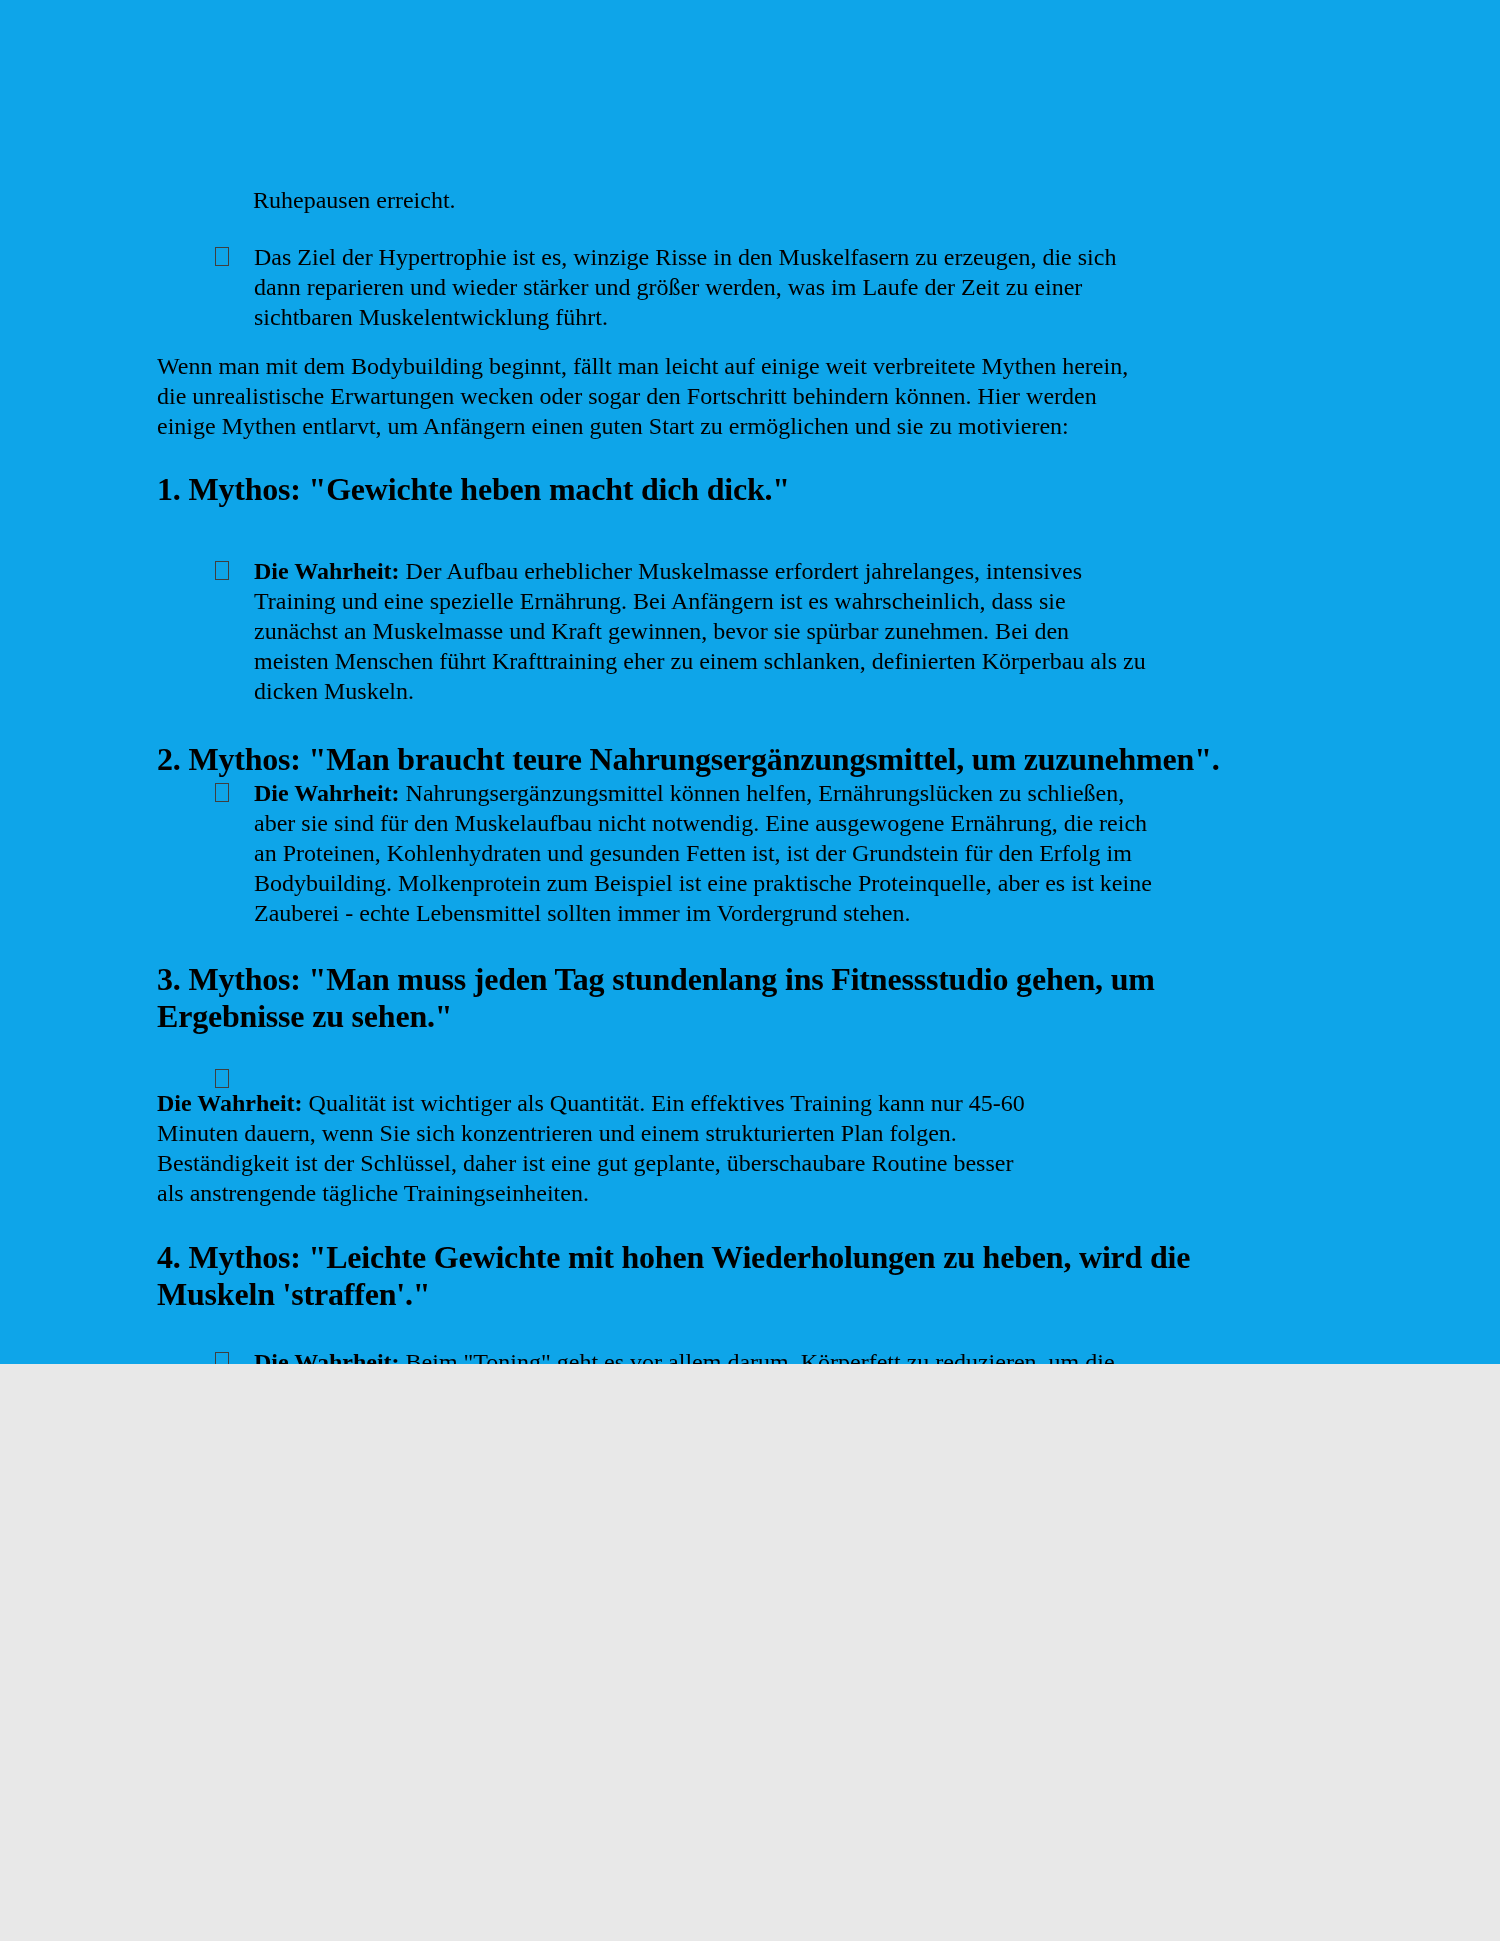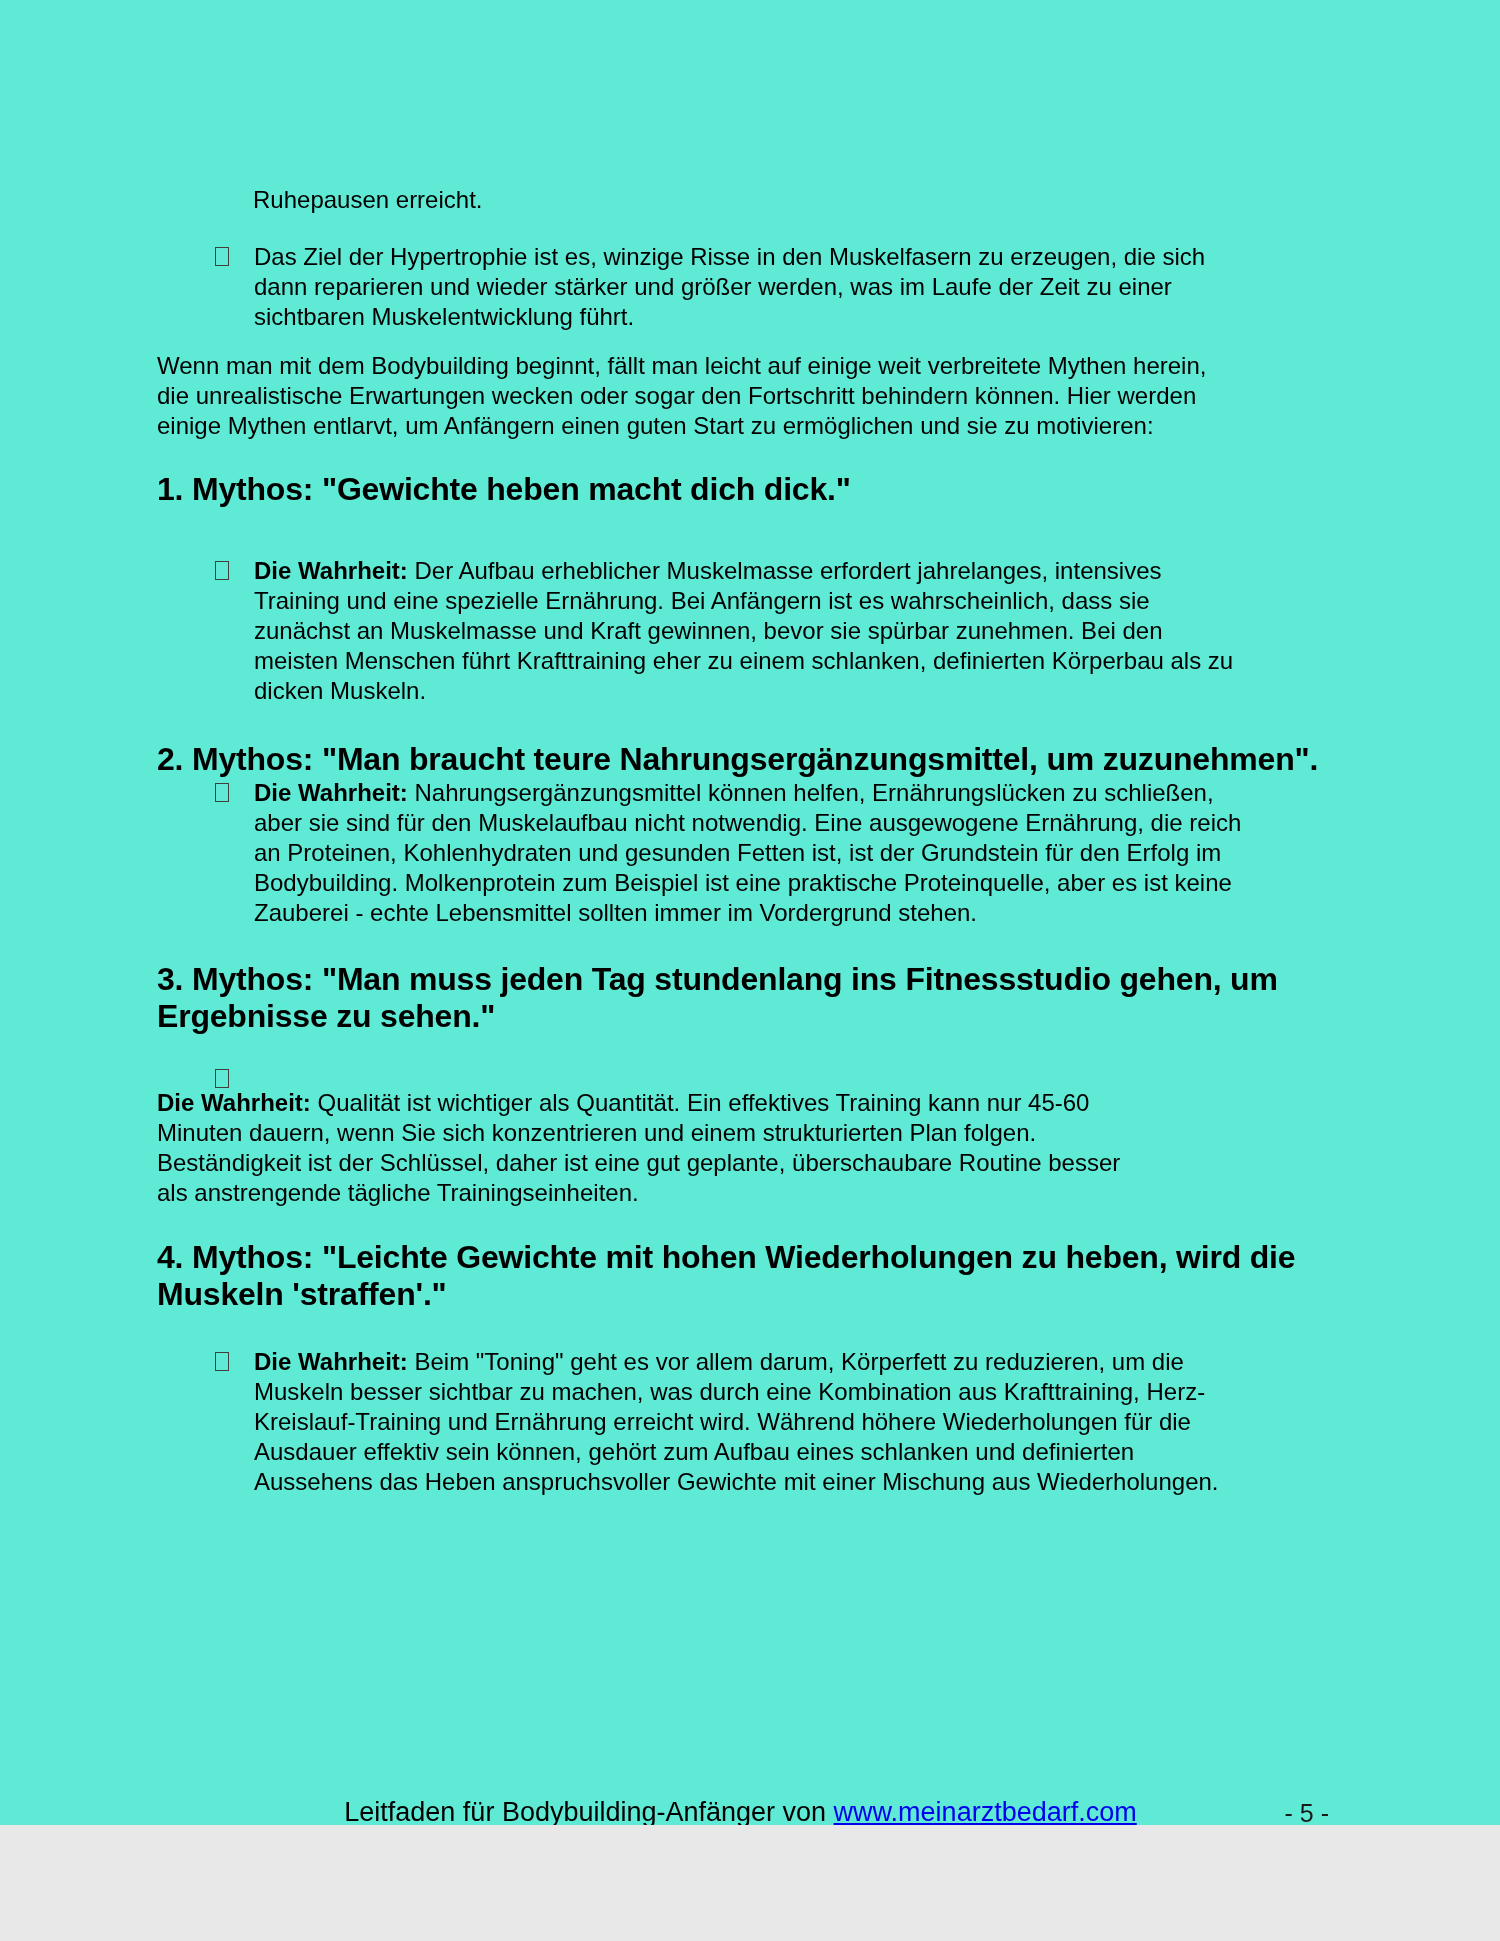--- a/index.html
+++ b/index.html
@@ -1,21 +1,21 @@
 <!DOCTYPE html>
 <html><head>
 <meta charset="utf-8">
 <style>
   html,body{margin:0;padding:0;background:#e8e8e8;}
   .page{
     position:relative;
     width:1500px;
-    height:1825px;
-    background:#5eead4;
-    font-family:Liberation Sans, sans-serif;
+    height:1364px;
+    background:#0ea5e9;
+    font-family:Liberation Serif, serif;
     color:#000000;
     overflow:hidden;
   }
   .content{
     position:absolute;
     left:157px;
     top:185px;
     width:1193px;
   }
   p,h2,h3{margin:0;padding:0;}

